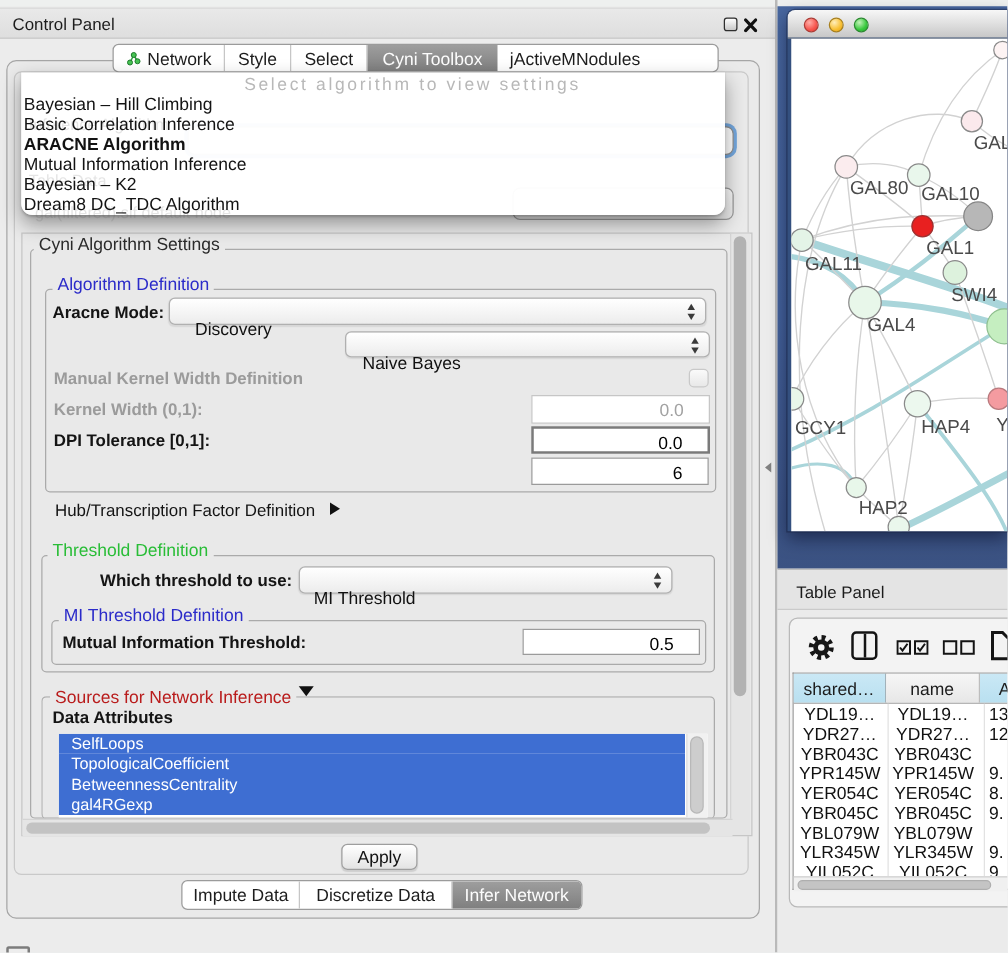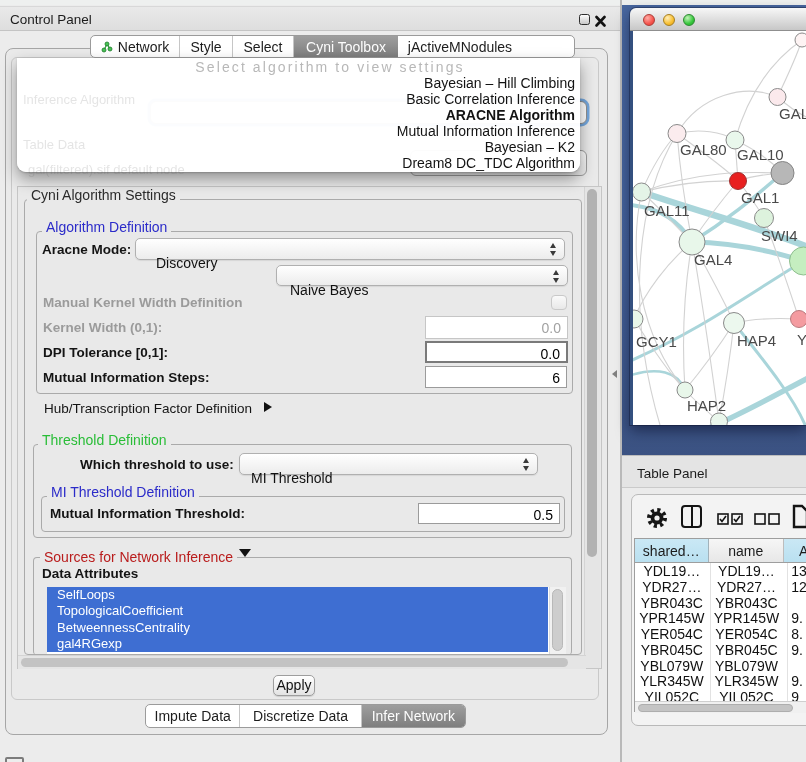--- a/index.html
+++ b/index.html
@@ -64,38 +64,38 @@
   .combo .cv { position:absolute; top:16px; font-size:14px; color:#111; white-space:nowrap; }
   .cb-aracne .cv { left:20px; } .cb-mitype .cv { left:13px; } .cb-which .cv { left:11px; }
   .spin { position:absolute; right:8px; top:4px; }
   .spin .up { width:0; height:0; border-left:3.5px solid transparent; border-right:3.5px solid transparent; border-bottom:5px solid #3a3a3a; margin-bottom:3px; }
   .spin .dn { width:0; height:0; border-left:3.5px solid transparent; border-right:3.5px solid transparent; border-top:5px solid #3a3a3a; }
   .cb-aracne { left:135px; top:238px; width:430px; }
   .cb-mitype { left:276px; top:265px; width:292px; height:21px; }
   .cb-which  { left:239px; top:453px; width:299px; }
 
   
-  .tfield { position:absolute; background:#fff; font-size:14px; color:#000; text-align:right; padding:3px 6px 0 0; }
+  .tfield { position:absolute; background:#fff; font-size:14px; color:#000; text-align:right; padding:3px 20px 0 0; }
   .tf-kernel { left:425px; top:316px; width:143px; height:23px; border:1px solid #c6c6c6; color:#a2a2a2; }
   .tf-dpi    { left:425px; top:341px; width:143px; height:22px; border:2px solid #7a7a7a; }
   .tf-steps  { left:425px; top:366px; width:142px; height:22px; border:1px solid #9b9b9b; }
   .tf-mithr  { left:418px; top:503px; width:142px; height:21px; border:1px solid #9b9b9b; }
 
   .checkbox { left:551px; top:295px; width:16px; height:15px; border:1px solid #c9c9c9; border-radius:4px; background:linear-gradient(#fafafa,#e8e8e8); }
 
   .tri-right { width:0; height:0; border-top:5.5px solid transparent; border-bottom:5.5px solid transparent; border-left:8px solid #111; }
   .tri-down  { width:0; height:0; border-left:6.5px solid transparent; border-right:6.5px solid transparent; border-top:8px solid #111; }
 
   
   .attr-list { left:47px; top:587px; width:519px; height:67px; background:#fff; overflow:hidden; }
   .attr-item { width:501px; height:16.3px; background:#3e6ed2; color:#fff; font-size:13px; line-height:16.3px; padding-left:10px; white-space:nowrap; }
   .attr-sb { left:549px; top:587px; width:17px; height:67px; background:#f1f1f1; border-left:1px solid #ddd; }
   .attr-thumb { left:552px; top:589px; width:11px; height:62px; border-radius:5.5px; background:#cdcdcd; border:1px solid #b8b8b8; }
 
-  .apply-btn { left:273px; top:675px; width:42px; height:21px; border:1px solid #9e9e9e; border-radius:5px; background:linear-gradient(#ffffff,#e3e3e3); font-size:14px; color:#111; text-align:center; line-height:19px; box-shadow:0 1px 1px rgba(0,0,0,0.12); }
+  .apply-btn { left:273px; top:675px; width:61px; height:21px; border:1px solid #9e9e9e; border-radius:5px; background:linear-gradient(#ffffff,#e3e3e3); font-size:14px; color:#111; text-align:center; line-height:19px; box-shadow:0 1px 1px rgba(0,0,0,0.12); }
 
   .split-arrow { left:612px; top:370px; width:0; height:0; border-top:4px solid transparent; border-bottom:4px solid transparent; border-right:5px solid #818181; }
   .corner-frag { left:5px; top:757px; width:19px; height:8px; border:2px solid #7c7c7c; border-radius:2px; background:#ededed; }
 
   
   .desktop { left:622px; top:5px; width:184px; height:450px; background:linear-gradient(#48679f 0%, #44629c 55%, #3b5282 100%); }
   .net-window { left:630px; top:8px; width:176px; height:417px; background:#34507f; border-radius:6px 0 0 0; box-shadow:0 6px 14px rgba(8,12,40,0.55), 0 0 0 1px rgba(0,0,20,0.3); }
   .net-titlebar { position:absolute; left:0; top:0; width:176px; height:23px; background:linear-gradient(#f7f7f7,#c7c7c7); border-bottom:1px solid #8f8f8f; border-radius:6px 0 0 0; }
   .tl { position:absolute; top:6px; width:12px; height:12px; border-radius:50%; }
   .tl-red { left:13px; background:radial-gradient(circle at 35% 30%, #ffada7, #f6554e 60%, #dd3a32); border:1px solid #ad3d37; }
@@ -126,21 +126,21 @@
   .td.c1 { width:75px; } .td.c2 { width:77px; }
   .td.c3 { width:22px; justify-content:flex-start; padding-left:7px; }
   .grid-l1 { position:absolute; left:75px; top:24px; width:1px; height:138px; background:#e2e2e2; }
   .grid-l2 { position:absolute; left:152px; top:24px; width:1px; height:138px; background:#e2e2e2; }
   .tbl-hsb { position:absolute; left:0; top:162px; width:100%; height:12px; background:#f0f0f0; border-top:1px solid #cfcfcf; }
   .tbl-hsb div { position:absolute; left:3px; top:2px; width:155px; height:8px; border-radius:4px; background:#c4c4c4; border:1px solid #aeaeae; }
 
   
   .popup { left:17px; top:58px; width:563px; height:114px; background:rgba(255,255,255,0.97); border-radius:0 0 9px 9px; box-shadow:0 7px 16px rgba(0,0,0,0.38), 0 1px 2px rgba(0,0,0,0.18); }
   .popup-prompt { position:absolute; left:133px; top:1px; width:360px; text-align:center; font-size:14px; letter-spacing:2.1px; color:#b8b8b8; white-space:nowrap; }
-  .popup-items { position:absolute; left:2px; top:16.5px; width:556px;text-align:right; }
+  .popup-items { position:absolute; left:2px; top:16.5px; width:556px; }
   .popup-item { height:16px; font-size:14px; line-height:16px; color:#131313; white-space:nowrap; }
   .popup-item.bold { font-weight:bold; }
   .ghost { position:absolute; font-size:13px; color:rgba(90,90,90,0.16); white-space:nowrap; }
 </style>
 </head>
 <body>
 
 <div id="stage">
 
   <div class="abs cp-body"></div>
@@ -210,21 +210,20 @@
 
   <div class="flabel dis" style="left:43px; top:294px;">Manual Kernel Width Definition</div>
   <div class="abs checkbox"></div>
 
   <div class="flabel dis" style="left:43px; top:319px;">Kernel Width (0,1):</div>
   <div class="tfield tf-kernel">0.0</div>
 
   <div class="flabel" style="left:43px; top:344px;">DPI Tolerance [0,1]:</div>
   <div class="tfield tf-dpi">0.0</div>
 
-  <div class="flabel" style="left:43px; top:369px;">Mutual Information Steps:</div>
   <div class="tfield tf-steps">6</div>
 
   <div class="flabel plain" style="left:44px; top:400px;">Hub/Transcription Factor Definition</div>
   <div class="abs tri-right" style="left:264px; top:402px;"></div>
 
   <div class="abs gbox gb-thresh"></div>
   <div class="abs gtitle t-thresh">Threshold Definition</div>
 
   <div class="flabel" style="left:80px; top:456px;">Which threshold to use:</div>
   <div class="combo cb-which">

